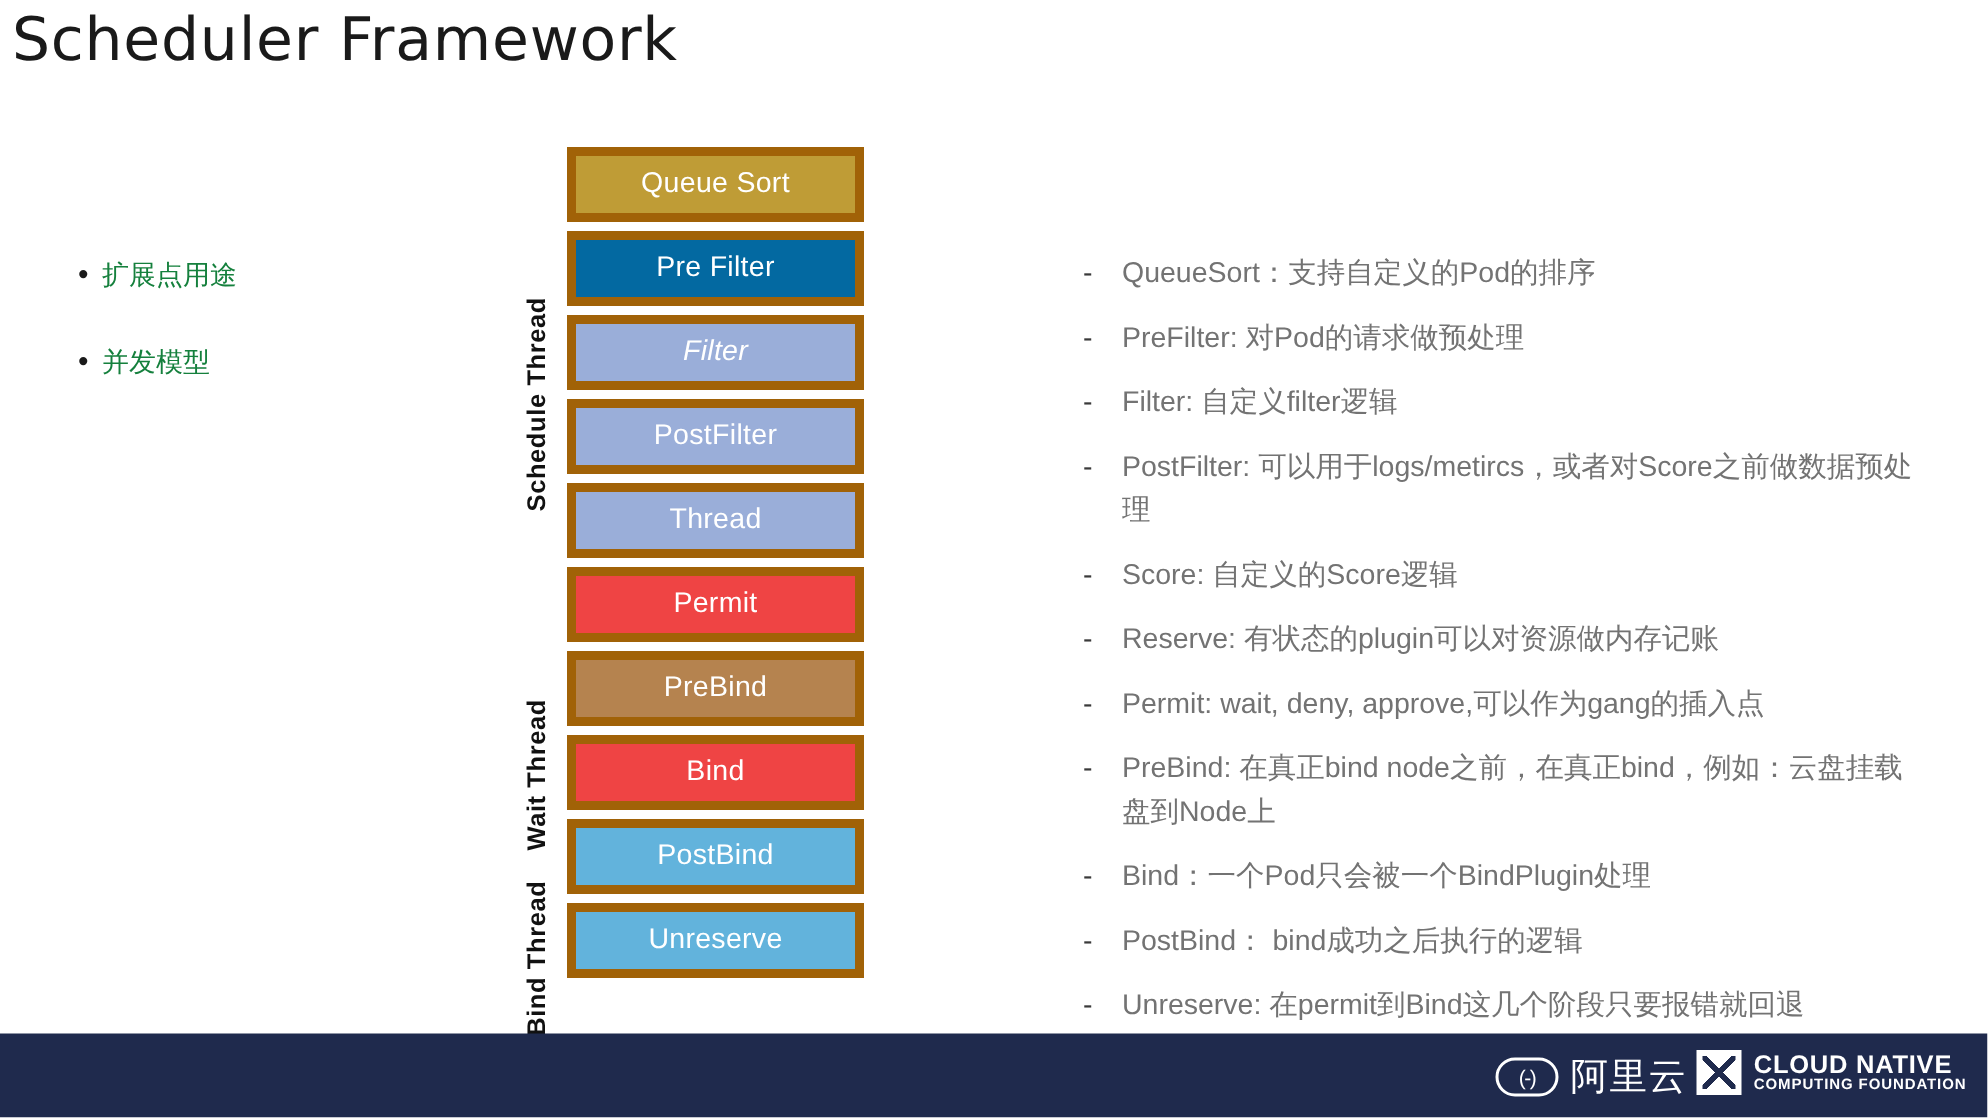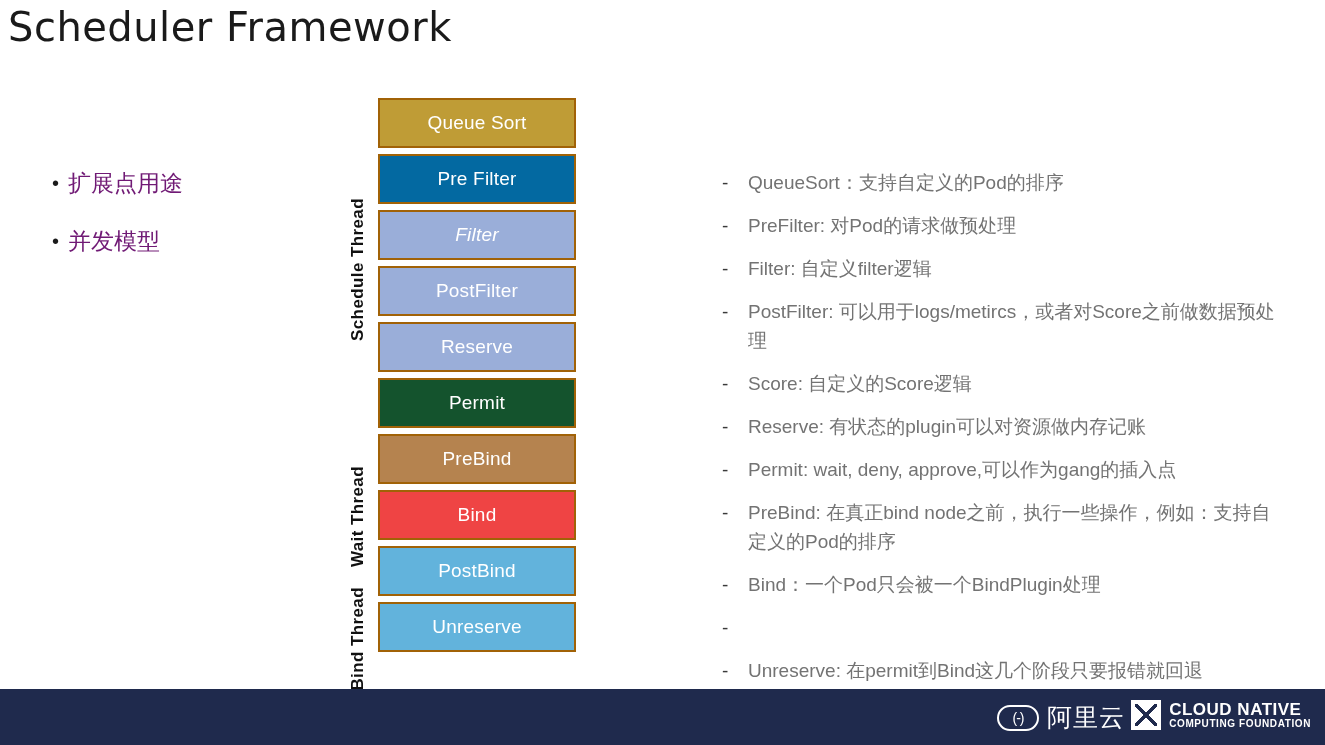--- a/index.html
+++ b/index.html
@@ -46,23 +46,23 @@
     margin-bottom: 28px;
   }
   .bullet-dot {
     width: 16px;
     flex: 0 0 16px;
     font-size: 20px;
     line-height: 30px;
     color: #1a1a1a;
   }
   .bullet-text {
-    font-size: 23px;
+    font-size: 18px;
     line-height: 30px;
-    color: #701a75;
+    color: #15803d;
     text-align: center;
   }
 
   
   .thread-labels {
     position: absolute;
     left: 340px;
     top: 98px;
     width: 36px;
     height: 586px;
@@ -88,21 +88,21 @@
   
   .stack {
     position: absolute;
     left: 378px;
     top: 98px;
     width: 198px;
   }
   .stage {
     height: 50px;
     margin-bottom: 6px;
-    border: 2px solid #a16207;
+    border: 6px solid #a16207;
     box-sizing: border-box;
     display: flex;
     align-items: center;
     justify-content: center;
     color: #ffffff;
     font-size: 19px;
     letter-spacing: 0.2px;
   }
   .stage:last-child { margin-bottom: 0; }
 
@@ -229,23 +229,23 @@
     <div class="stage" style="background:#0369a1;">
       <span>Pre Filter</span>
     </div>
     <div class="stage" style="background:#9aaed9;font-style:italic;">
       <span>Filter</span>
     </div>
     <div class="stage" style="background:#9aaed9;">
       <span>PostFilter</span>
     </div>
     <div class="stage" style="background:#9aaed9;">
-      <span>Reserve</span>
-    </div>
-    <div class="stage" style="background:#14532d;justify-content:center;">
+      <span>Thread</span>
+    </div>
+    <div class="stage" style="background:#ef4444;justify-content:center;">
       <span>Permit</span>
     </div>
     <div class="stage" style="background:#b5834f;">
       <span>PreBind</span>
     </div>
     <div class="stage" style="background:#ef4444;">
       <span>Bind</span>
     </div>
     <div class="stage" style="background:#62b3dc;">
       <span>PostBind</span>
@@ -279,28 +279,29 @@
     <div class="desc-row">
       <div class="desc-dash">-</div>
       <div class="desc-text">Reserve: 有状态的plugin可以对资源做内存记账</div>
     </div>
     <div class="desc-row">
       <div class="desc-dash">-</div>
       <div class="desc-text">Permit: wait, deny, approve,可以作为gang的插入点</div>
     </div>
     <div class="desc-row">
       <div class="desc-dash">-</div>
-      <div class="desc-text">PreBind: 在真正bind node之前，执行一些操作，例如：支持自定义的Pod的排序</div>
+      <div class="desc-text">PreBind: 在真正bind node之前，在真正bind，例如：云盘挂载盘到Node上</div>
     </div>
     <div class="desc-row">
       <div class="desc-dash">-</div>
       <div class="desc-text">Bind：一个Pod只会被一个BindPlugin处理</div>
     </div>
     <div class="desc-row">
       <div class="desc-dash">-</div>
+      <div class="desc-text">PostBind： bind成功之后执行的逻辑</div>
     </div>
     <div class="desc-row">
       <div class="desc-dash">-</div>
       <div class="desc-text">Unreserve: 在permit到Bind这几个阶段只要报错就回退</div>
     </div>
   </div>
 
   <div class="footer">
     <div class="logo-ali">
       <div class="ali-mark">(-)</div>

